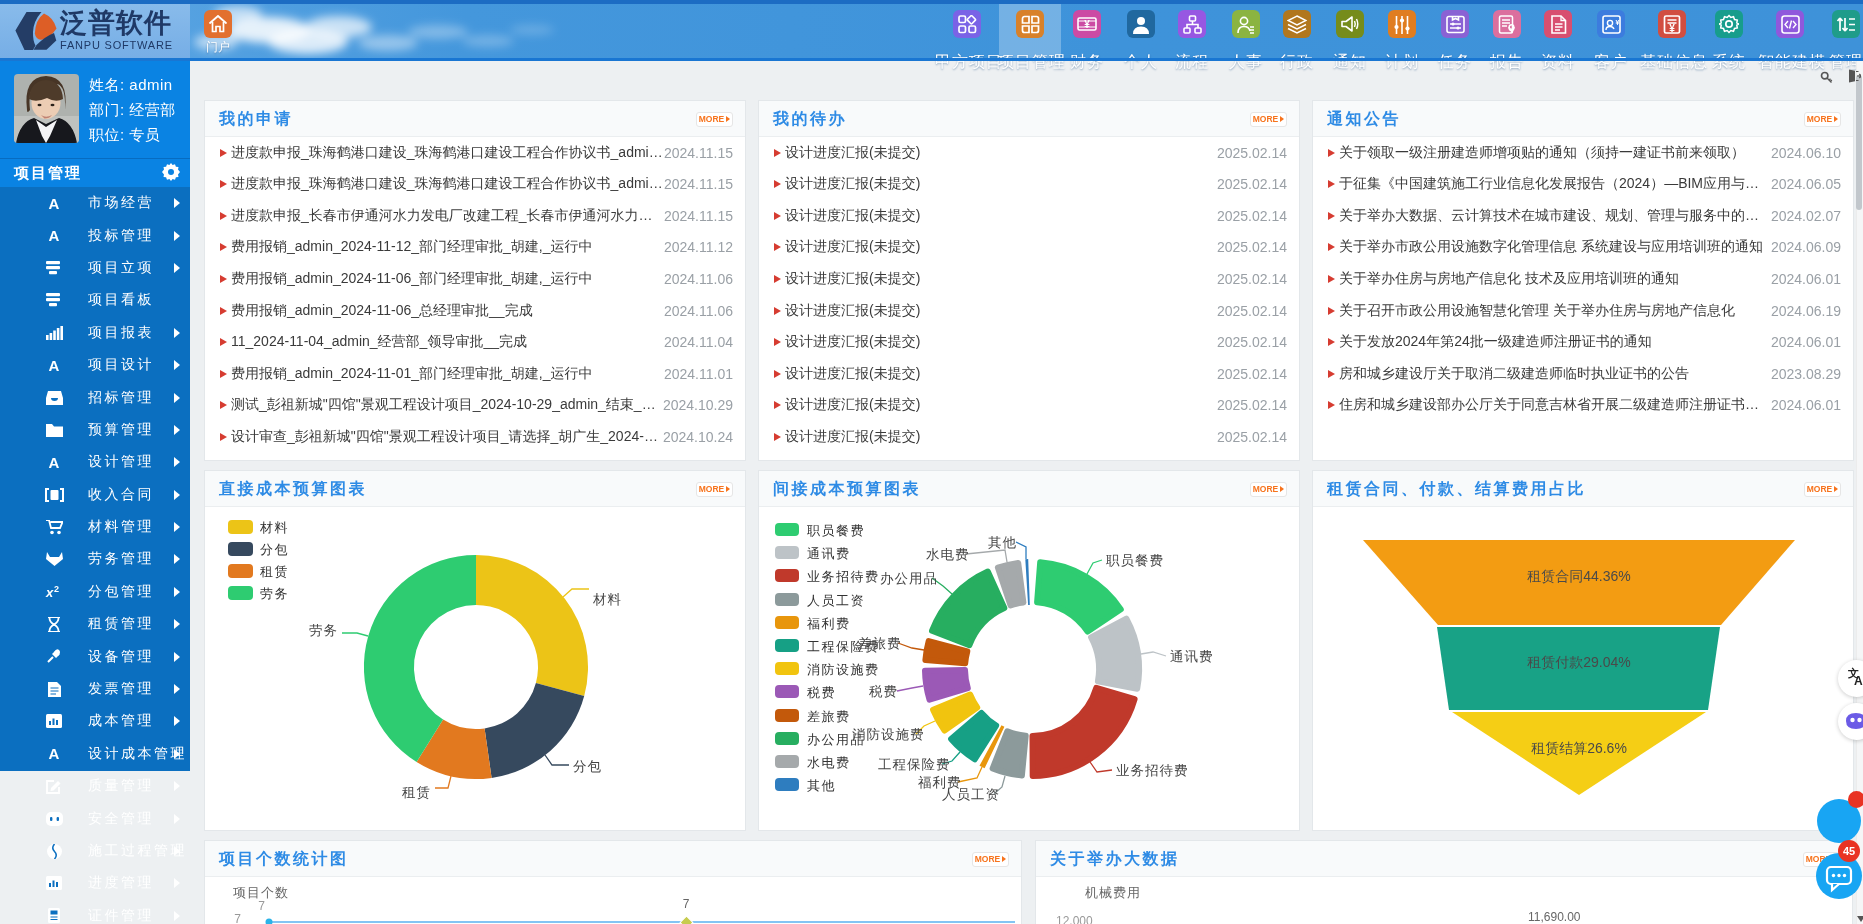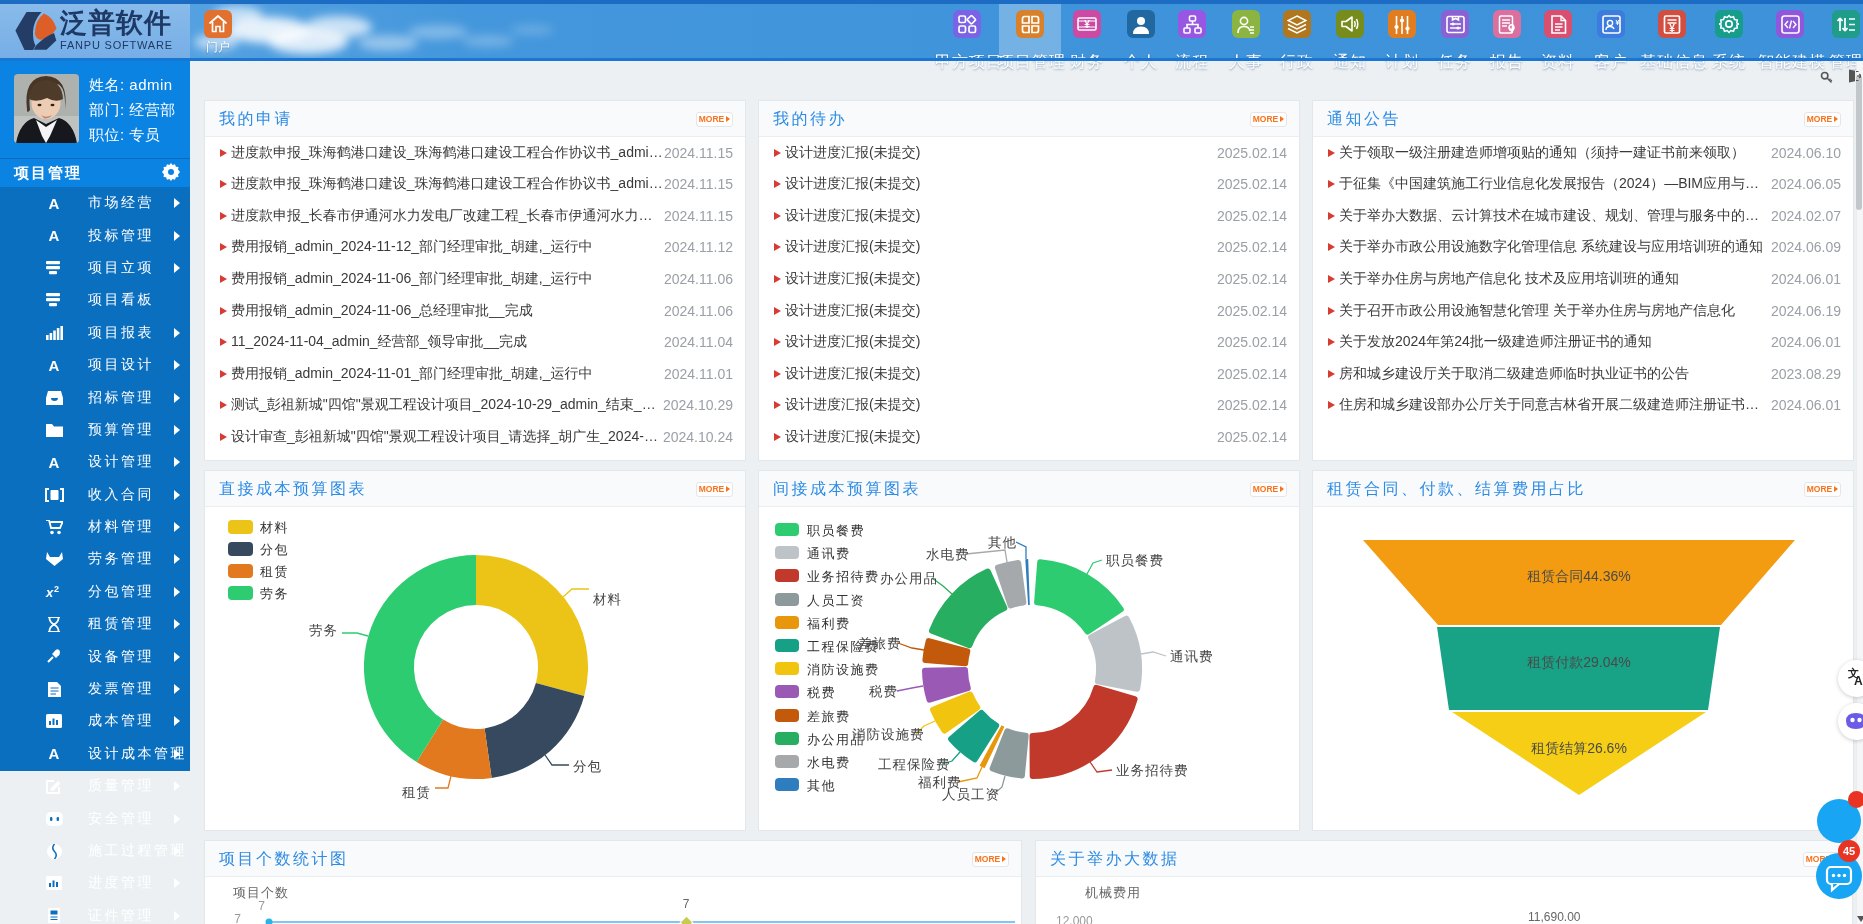--- a/index.html
+++ b/index.html
@@ -23,21 +23,21 @@
 #smenu { position:absolute; left:0; top:126px; width:190px; }
 .mi { position:relative; height:32.4px; color:#fff; }
 .mi .mic { position:absolute; left:40px; top:50%; transform:translateY(-50%); width:28px; height:20px; display:flex; align-items:center; justify-content:center; }
 .mi .mtx { position:absolute; left:88px; top:50%; transform:translateY(-50%); font-size:14px; white-space:nowrap; letter-spacing:2.5px; }
 .mi .arr { position:absolute; right:10px; top:50%; transform:translateY(-50%); width:0; height:0; border-left:6px solid #fff; border-top:5px solid transparent; border-bottom:5px solid transparent; }
 #tabbar { position:absolute; left:190px; top:61px; width:1673px; height:30px; background:#e0edf9; }
 #tab1 { position:absolute; left:14px; top:2px; width:64px; height:28px; background:#fff; border-bottom:3px solid #1976d2; color:#333; font-size:14px; text-align:center; line-height:26px; letter-spacing:2px; }
 #content { position:absolute; left:190px; top:91px; width:1665px; height:833px; background:#EDF0F2; }
 .panel { position:absolute; background:#fff; border:1px solid #e3e7ea; }
 .phead { position:relative; height:36px; background:#f8fafb; border-bottom:1px solid #ebeef0; }
-.ptitle { position:absolute; left:14px; top:8px; font-size:16px; font-weight:normal; color:#2e8be5; white-space:nowrap; letter-spacing:2.5px; }
+.ptitle { position:absolute; left:14px; top:8px; font-size:16px; font-weight:bold; color:#2e8be5; white-space:nowrap; letter-spacing:2.5px; }
 .more { position:absolute; right:12px; top:11px; width:37px; height:15px; border:1px solid #e6e6e6; border-radius:3px; background:#fff; color:#f7731c; font-size:8.5px; font-weight:bold; text-align:center; line-height:13px; }
 .more i { display:inline-block; width:0; height:0; border-left:4px solid #f7731c; border-top:3px solid transparent; border-bottom:3px solid transparent; margin-left:2px; }
 .list { position:absolute; left:0; top:36px; right:0; bottom:0; padding:0; }
 .li { position:relative; height:31.55px; }
 .li .bu { position:absolute; left:15px; top:50%; transform:translateY(-50%); width:0; height:0; border-left:7px solid #d63c31; border-top:4.5px solid transparent; border-bottom:4.5px solid transparent; }
 .li .tx { position:absolute; left:26px; top:50%; transform:translateY(-50%); font-size:14px; color:#3a3a3a; white-space:nowrap; overflow:hidden; text-overflow:ellipsis; max-width:432px; }
 .li .dt { position:absolute; right:12px; top:50%; transform:translateY(-50%); font-size:14px; color:#9aa0a6; }
 .legend { position:absolute; }
 .lg { position:relative; height:22px; }
 .lg .sw { position:absolute; left:0; top:3px; width:25px; height:14px; border-radius:4px; }

